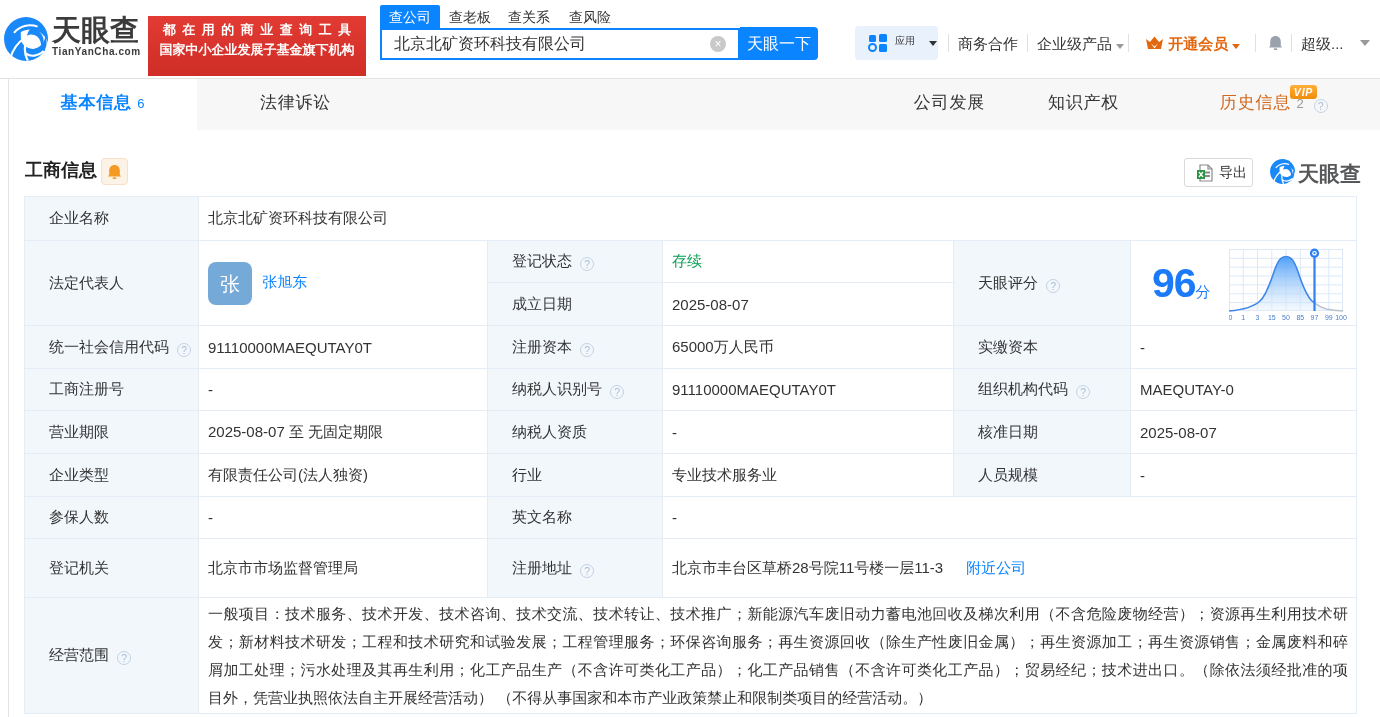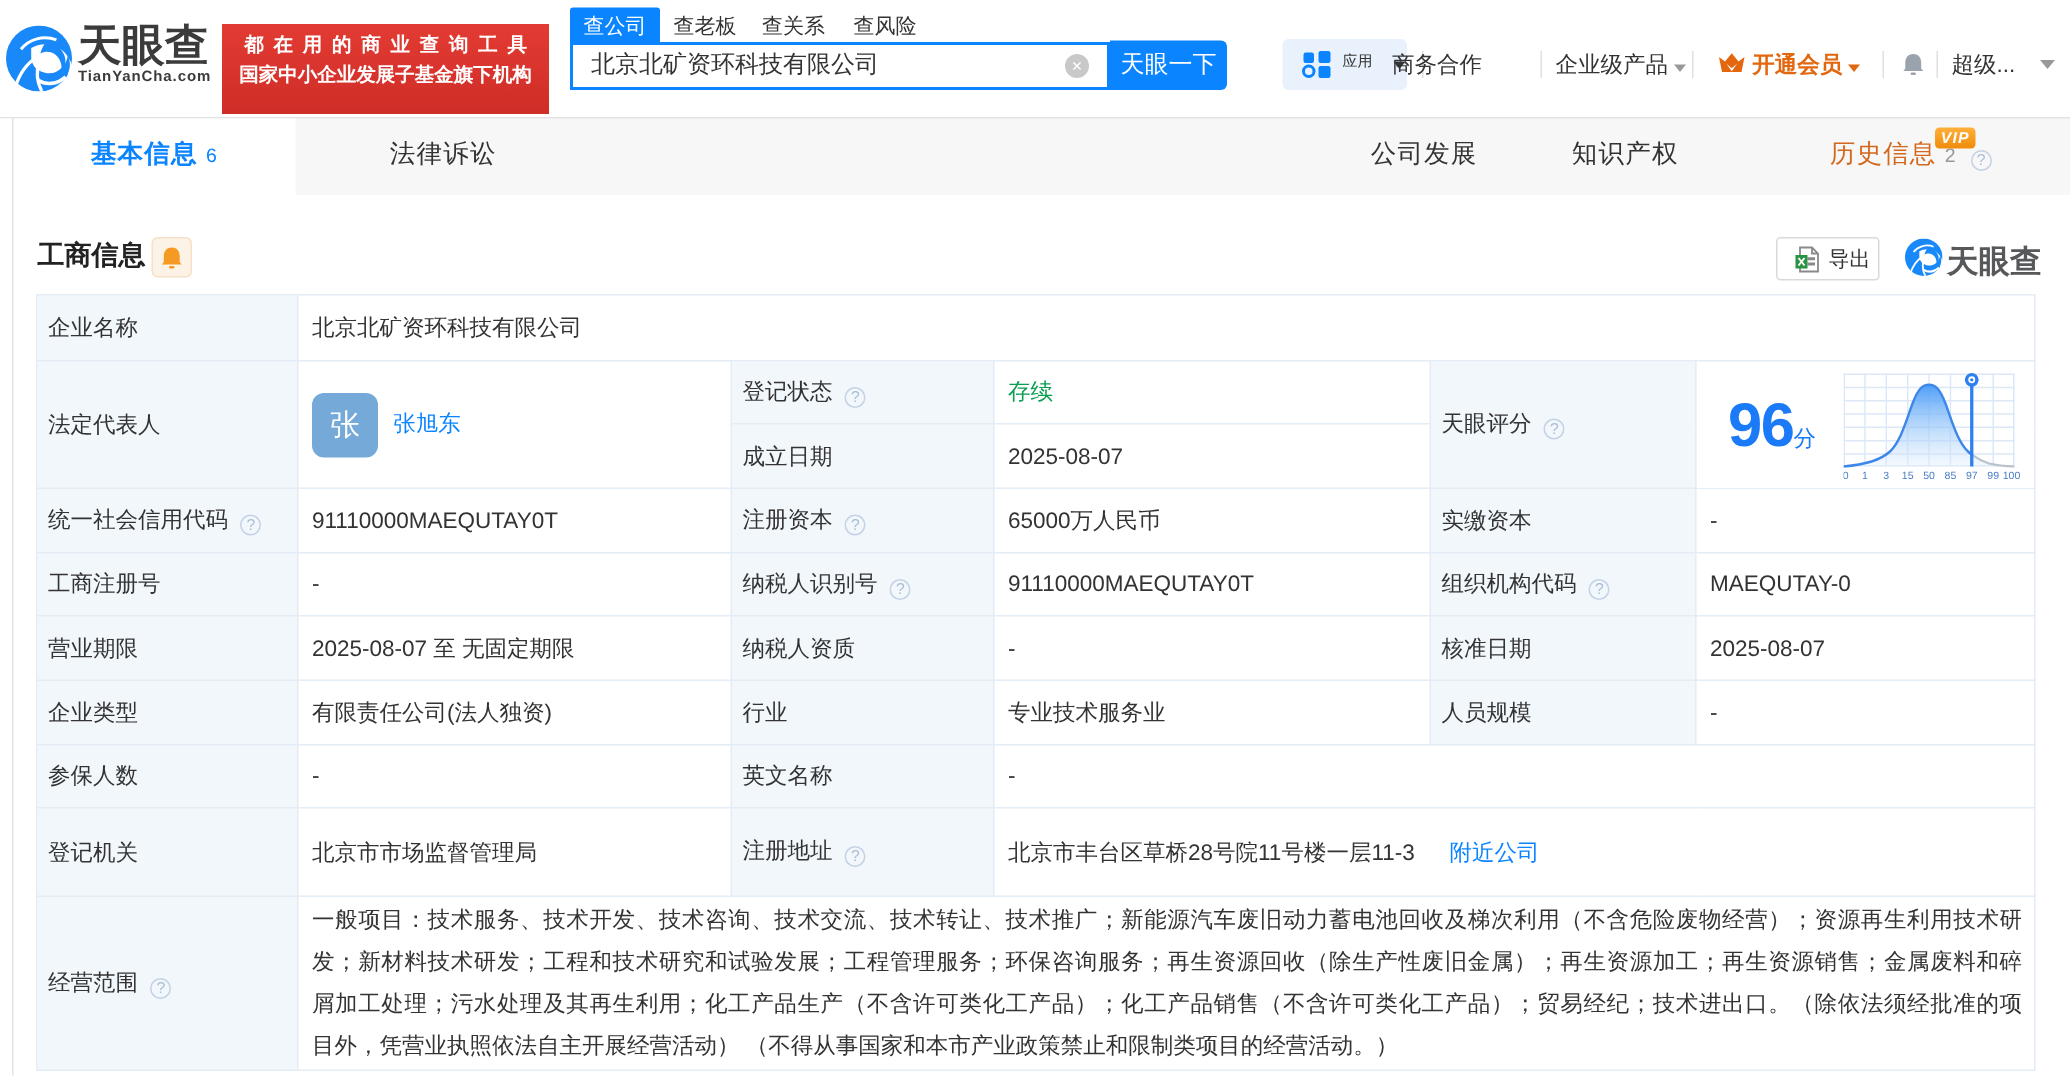--- a/index.html
+++ b/index.html
@@ -36,21 +36,21 @@
 #leftline { position:absolute; left:8px; top:78px; width:1px; height:639px; background:#e4e4e4; }
 
 #sechead { position:absolute; left:25px; top:158px; font-size:18px; font-weight:bold; color:#222; }
 #bellbox { position:absolute; left:101px; top:158px; width:27px; height:27px; background:#fdf2e6; border:1px solid #f6e0c8; border-radius:4px; }
 #exportbtn { position:absolute; left:1184px; top:158px; width:69px; height:29px; border:1px solid #d9d9d9; border-radius:3px; background:#fff; font-size:14px; color:#333; }
 #exportbtn span { position:absolute; left:34px; top:5px; }
 #wmark { position:absolute; left:1270px; top:159px; width:110px; white-space:nowrap; }
 
 #tbl { position:absolute; left:24px; top:196px; border-collapse:collapse; table-layout:fixed; }
 #tbl td { border:1px solid #e4ecf6; font-size:15px; color:#333; vertical-align:middle; }
-#tbl td.lb { background:#f2f7fc; padding-left:7px; }
+#tbl td.lb { background:#f2f7fc; padding-left:24px; }
 #tbl td.vl { background:#fff; padding-left:9px; }
 .q { display:inline-block; width:14px; height:14px; border:1px solid #c3d2e4; border-radius:50%; color:#aabdd4; font-size:10.5px; line-height:13px; text-align:center; vertical-align:-2px; margin-left:4px; font-weight:normal; }
 a.lnk { color:#0a84ff; text-decoration:none; }
 .green { color:#0a9e53; }
 #avatar { display:inline-block; width:44px; height:43px; background:#74a9d8; border-radius:8px; color:#fff; font-size:20px; text-align:center; line-height:44px; vertical-align:middle; }
 #score96 { font-size:41px; font-weight:bold; color:#1a7af8; letter-spacing:-1px; }
 .jl { text-align:justify; text-align-last:justify; }
 </style>
 </head>
 <body>
@@ -82,21 +82,21 @@
     <svg width="20" height="20" viewBox="0 0 20 20" style="position:absolute;left:13px;top:7px;">
       <rect x="1" y="2" width="7" height="7" rx="1.5" fill="#0a84ff"></rect>
       <rect x="11" y="1" width="8" height="8" rx="1.5" fill="#0a84ff"></rect>
       <rect x="11" y="11" width="8" height="8" rx="1.5" fill="#0a84ff"></rect>
       <circle cx="4.5" cy="14.5" r="3.5" fill="none" stroke="#0a84ff" stroke-width="2"></circle>
     </svg>
     <span class="txt">应用</span>
     <span class="caret" style="position:absolute;left:74px;top:15px;border-left-width:4.5px;border-right-width:4.5px;border-top-width:5.5px;"></span>
   </div>
   <div class="vsep" style="left:948px;"></div>
-  <div class="hmenu" style="left:928px;">商务合作</div>
+  <div class="hmenu" style="left:958px;">商务合作</div>
   <div class="vsep" style="left:1027px;"></div>
   <div class="hmenu" style="left:1037px;">企业级产品 <span class="caret" style="border-top-color:#999;border-left-width:4px;border-right-width:4px;border-top-width:5px;"></span></div>
   <div class="vsep" style="left:1128px;"></div>
   <div class="hmenu" id="vip" style="left:1145px;">
     <svg width="19" height="16" viewBox="0 0 19 16" style="vertical-align:-2px;">
       <path d="M1,4 L5,7 L9.5,1.5 L14,7 L18,4 L16,14 L3,14 Z" fill="#e2670e"></path>
       <path d="M6,8.5 L9.5,11.5 L13,8.5 L9.5,13.5 Z" fill="#fff"></path>
     </svg>
     开通会员 <span class="caret" style="border-top-color:#e2670e;border-left-width:4px;border-right-width:4px;border-top-width:5px;"></span></div>
   <div class="vsep" style="left:1255px;"></div>

